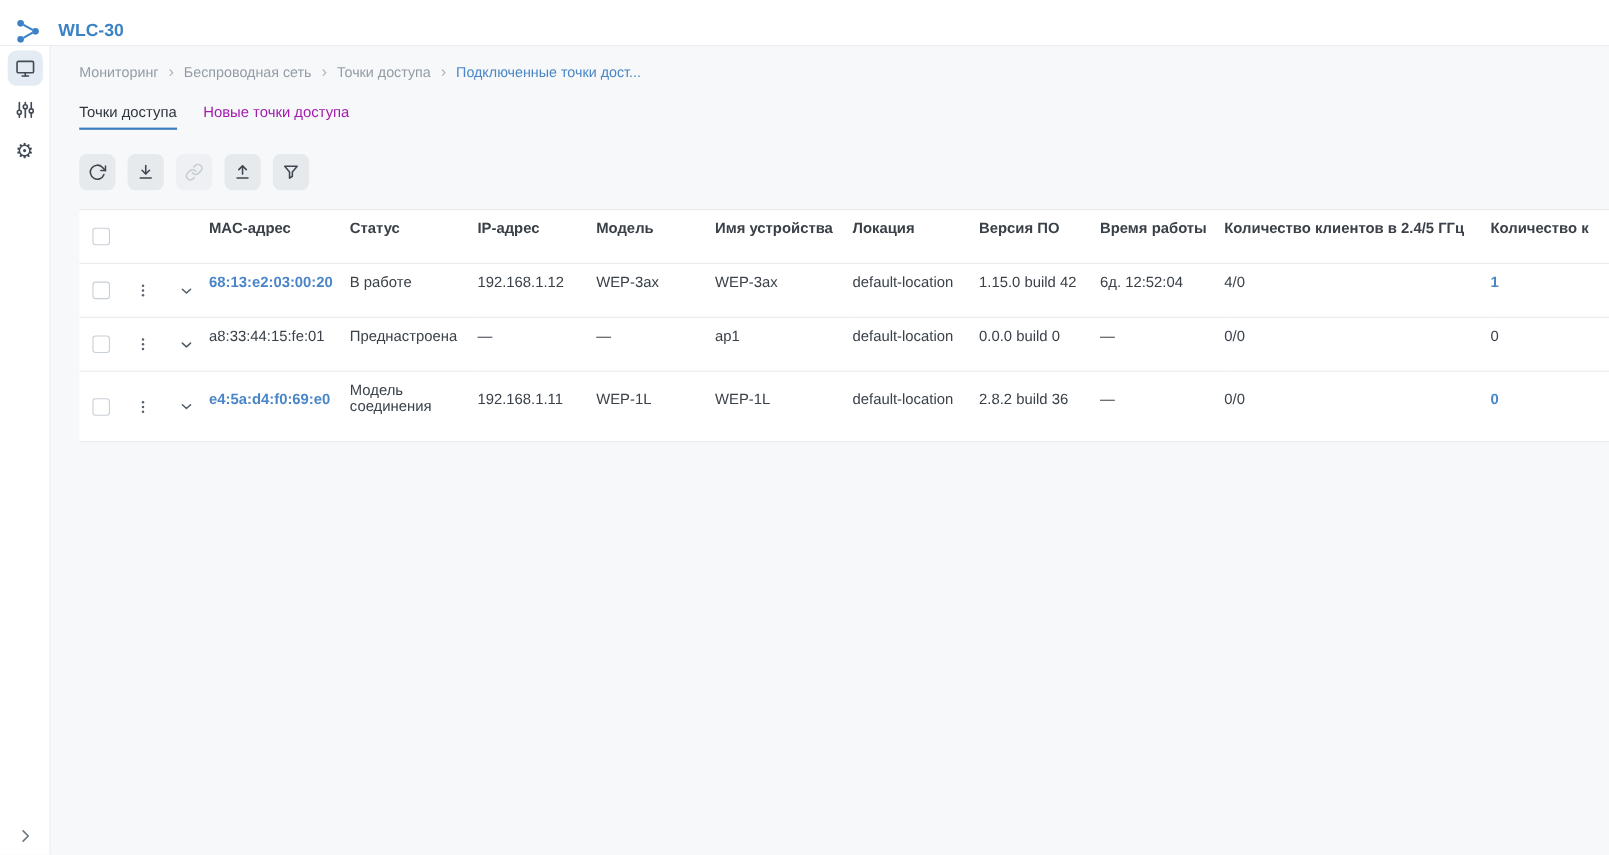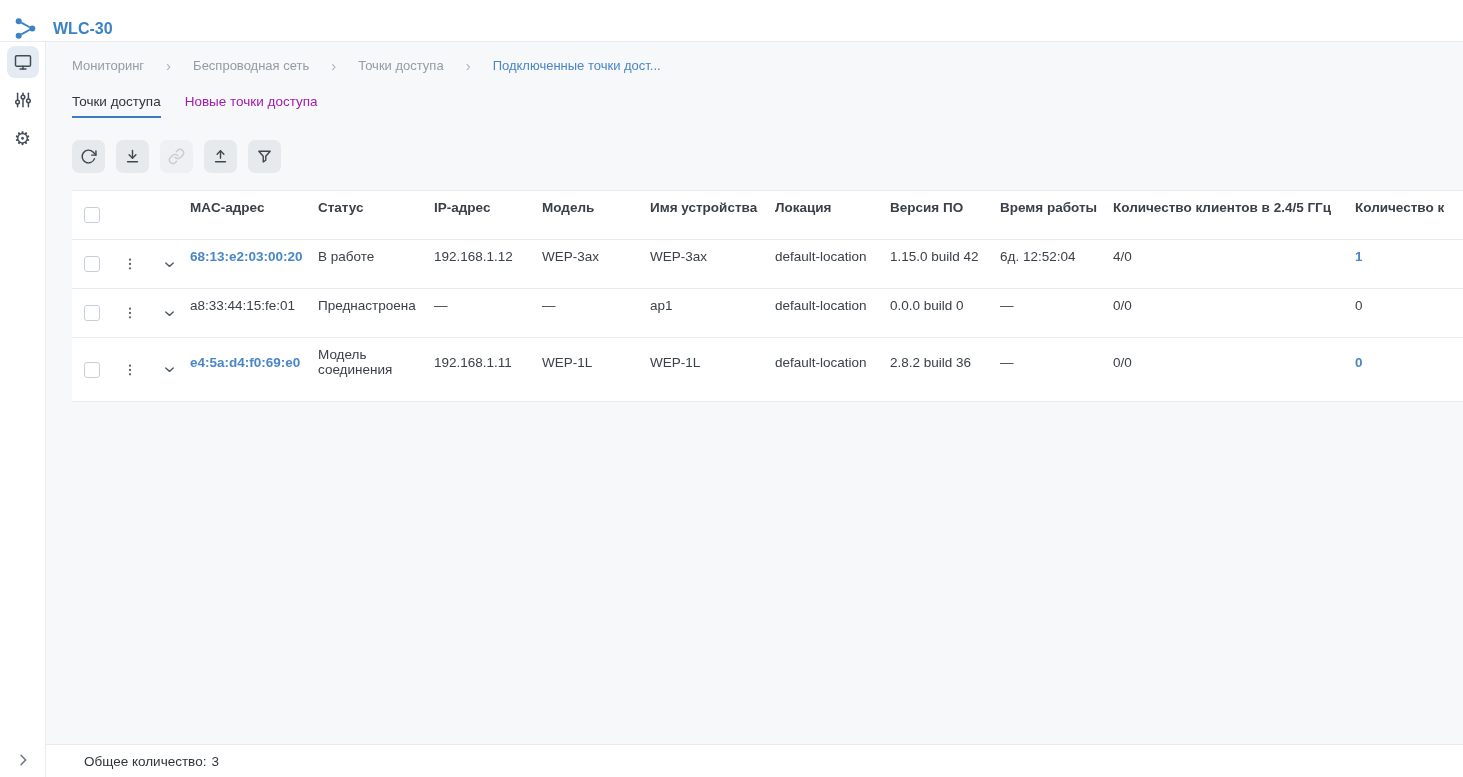--- a/index.html
+++ b/index.html
@@ -37,21 +37,21 @@
     align-items:center; justify-content:center; margin-bottom:6px; cursor:pointer;
   }
   .side-item.active { background:#e4ebf2; }
   .gear-glyph { font-family:"DejaVu Sans",sans-serif; font-size:19px; color:#424c57; line-height:1; }
   .sidebar-expand { position:absolute; bottom:9px; cursor:pointer; }
 
   main { flex:1; display:flex; flex-direction:column; min-width:0; }
   .content { flex:1; padding:16px 0 0 26px; overflow:hidden; }
 
   
-  .breadcrumb { display:flex; align-items:center; gap:22px; font-size:13px; color:#939ca6; }
+  .breadcrumb { display:flex; align-items:center; gap:9px; font-size:13px; color:#939ca6; }
   .breadcrumb .crumb { cursor:pointer; white-space:nowrap; }
   .breadcrumb .crumb.current { color:#4a86c7; }
   .breadcrumb .sep { color:#a9b1ba; font-size:15px; line-height:1; }
 
   
   .tabs { display:flex; gap:24px; margin-top:21px; }
   .tab { font-size:13.5px; color:#a21caf; padding-bottom:7px; cursor:pointer; border-bottom:2px solid transparent; }
   .tab.active { color:#2f353c; border-bottom-color:#3b7dc0; }
 
   
@@ -317,18 +317,14 @@
               <td class="nowrap">2.8.2 build 36</td>
               <td class="nowrap">—</td>
               <td>0/0</td>
               <td><a class="link">0</a></td>
             </tr>
           </tbody>
         </table>
       </div>
     </div>
 
-    <div class="statusbar">
-      <span>Общее количество:</span>
-      <span class="total-value">3</span>
-    </div>
   </main>
 </div>
 
 </body></html>

